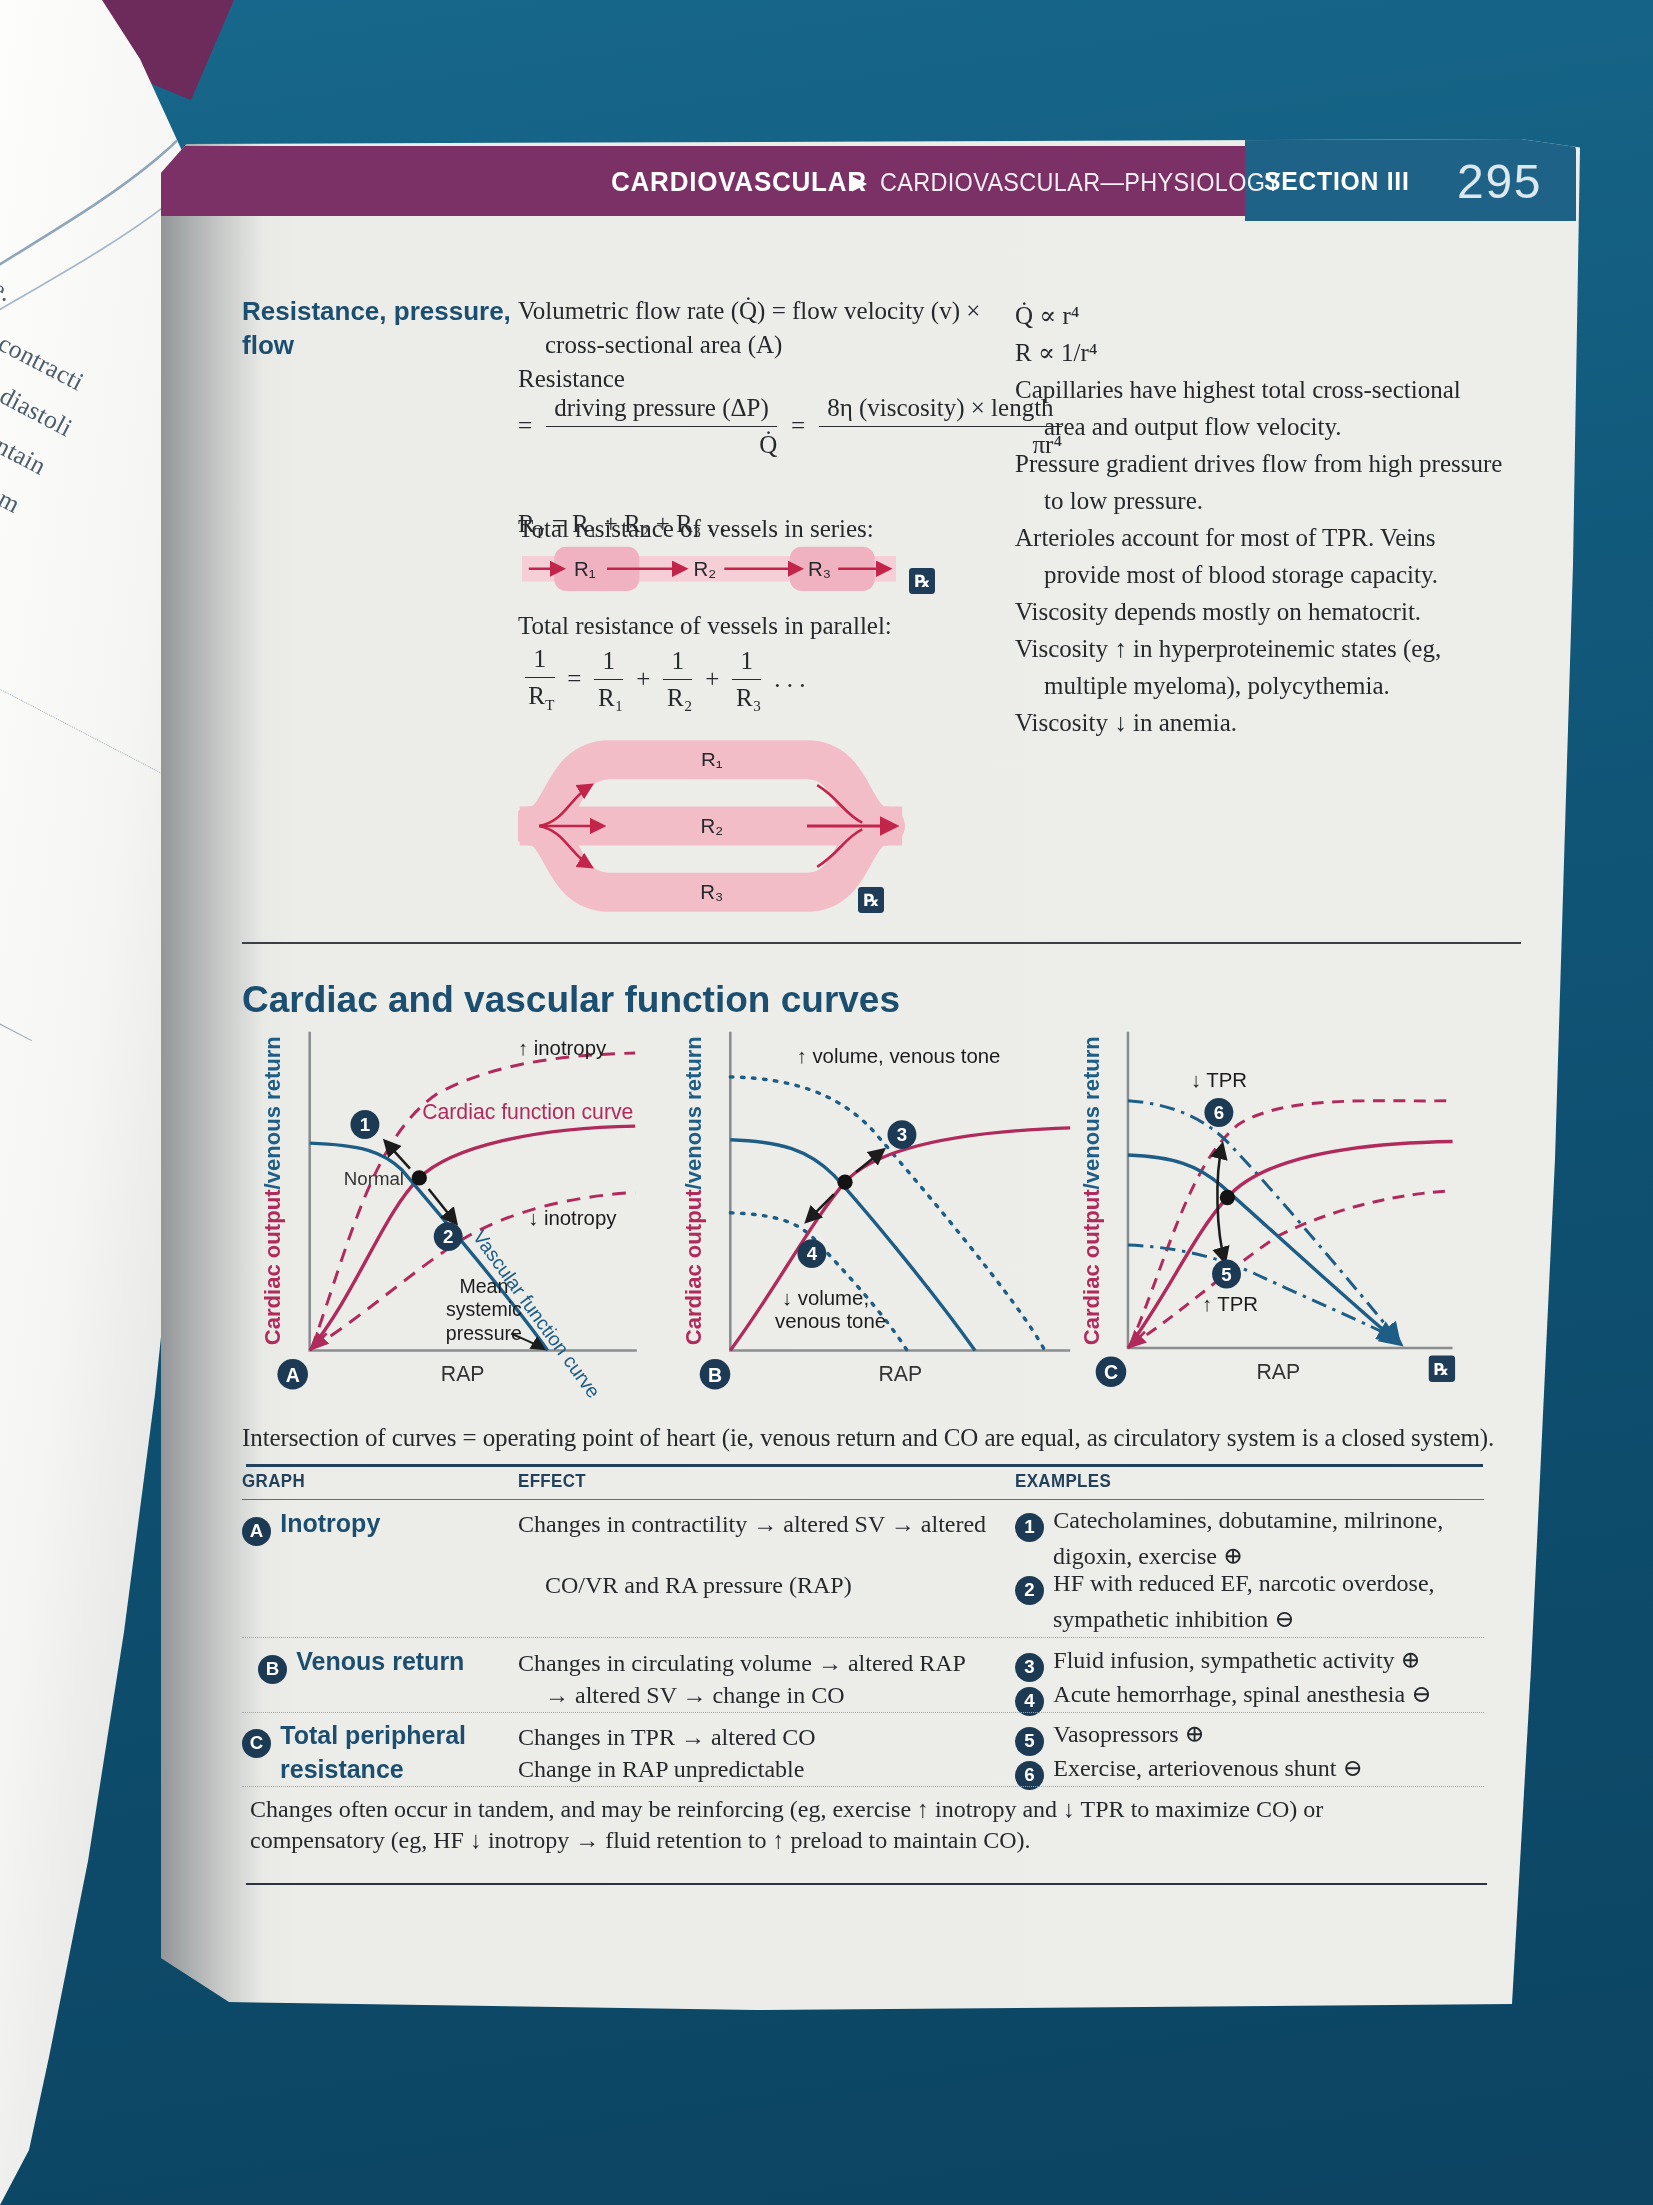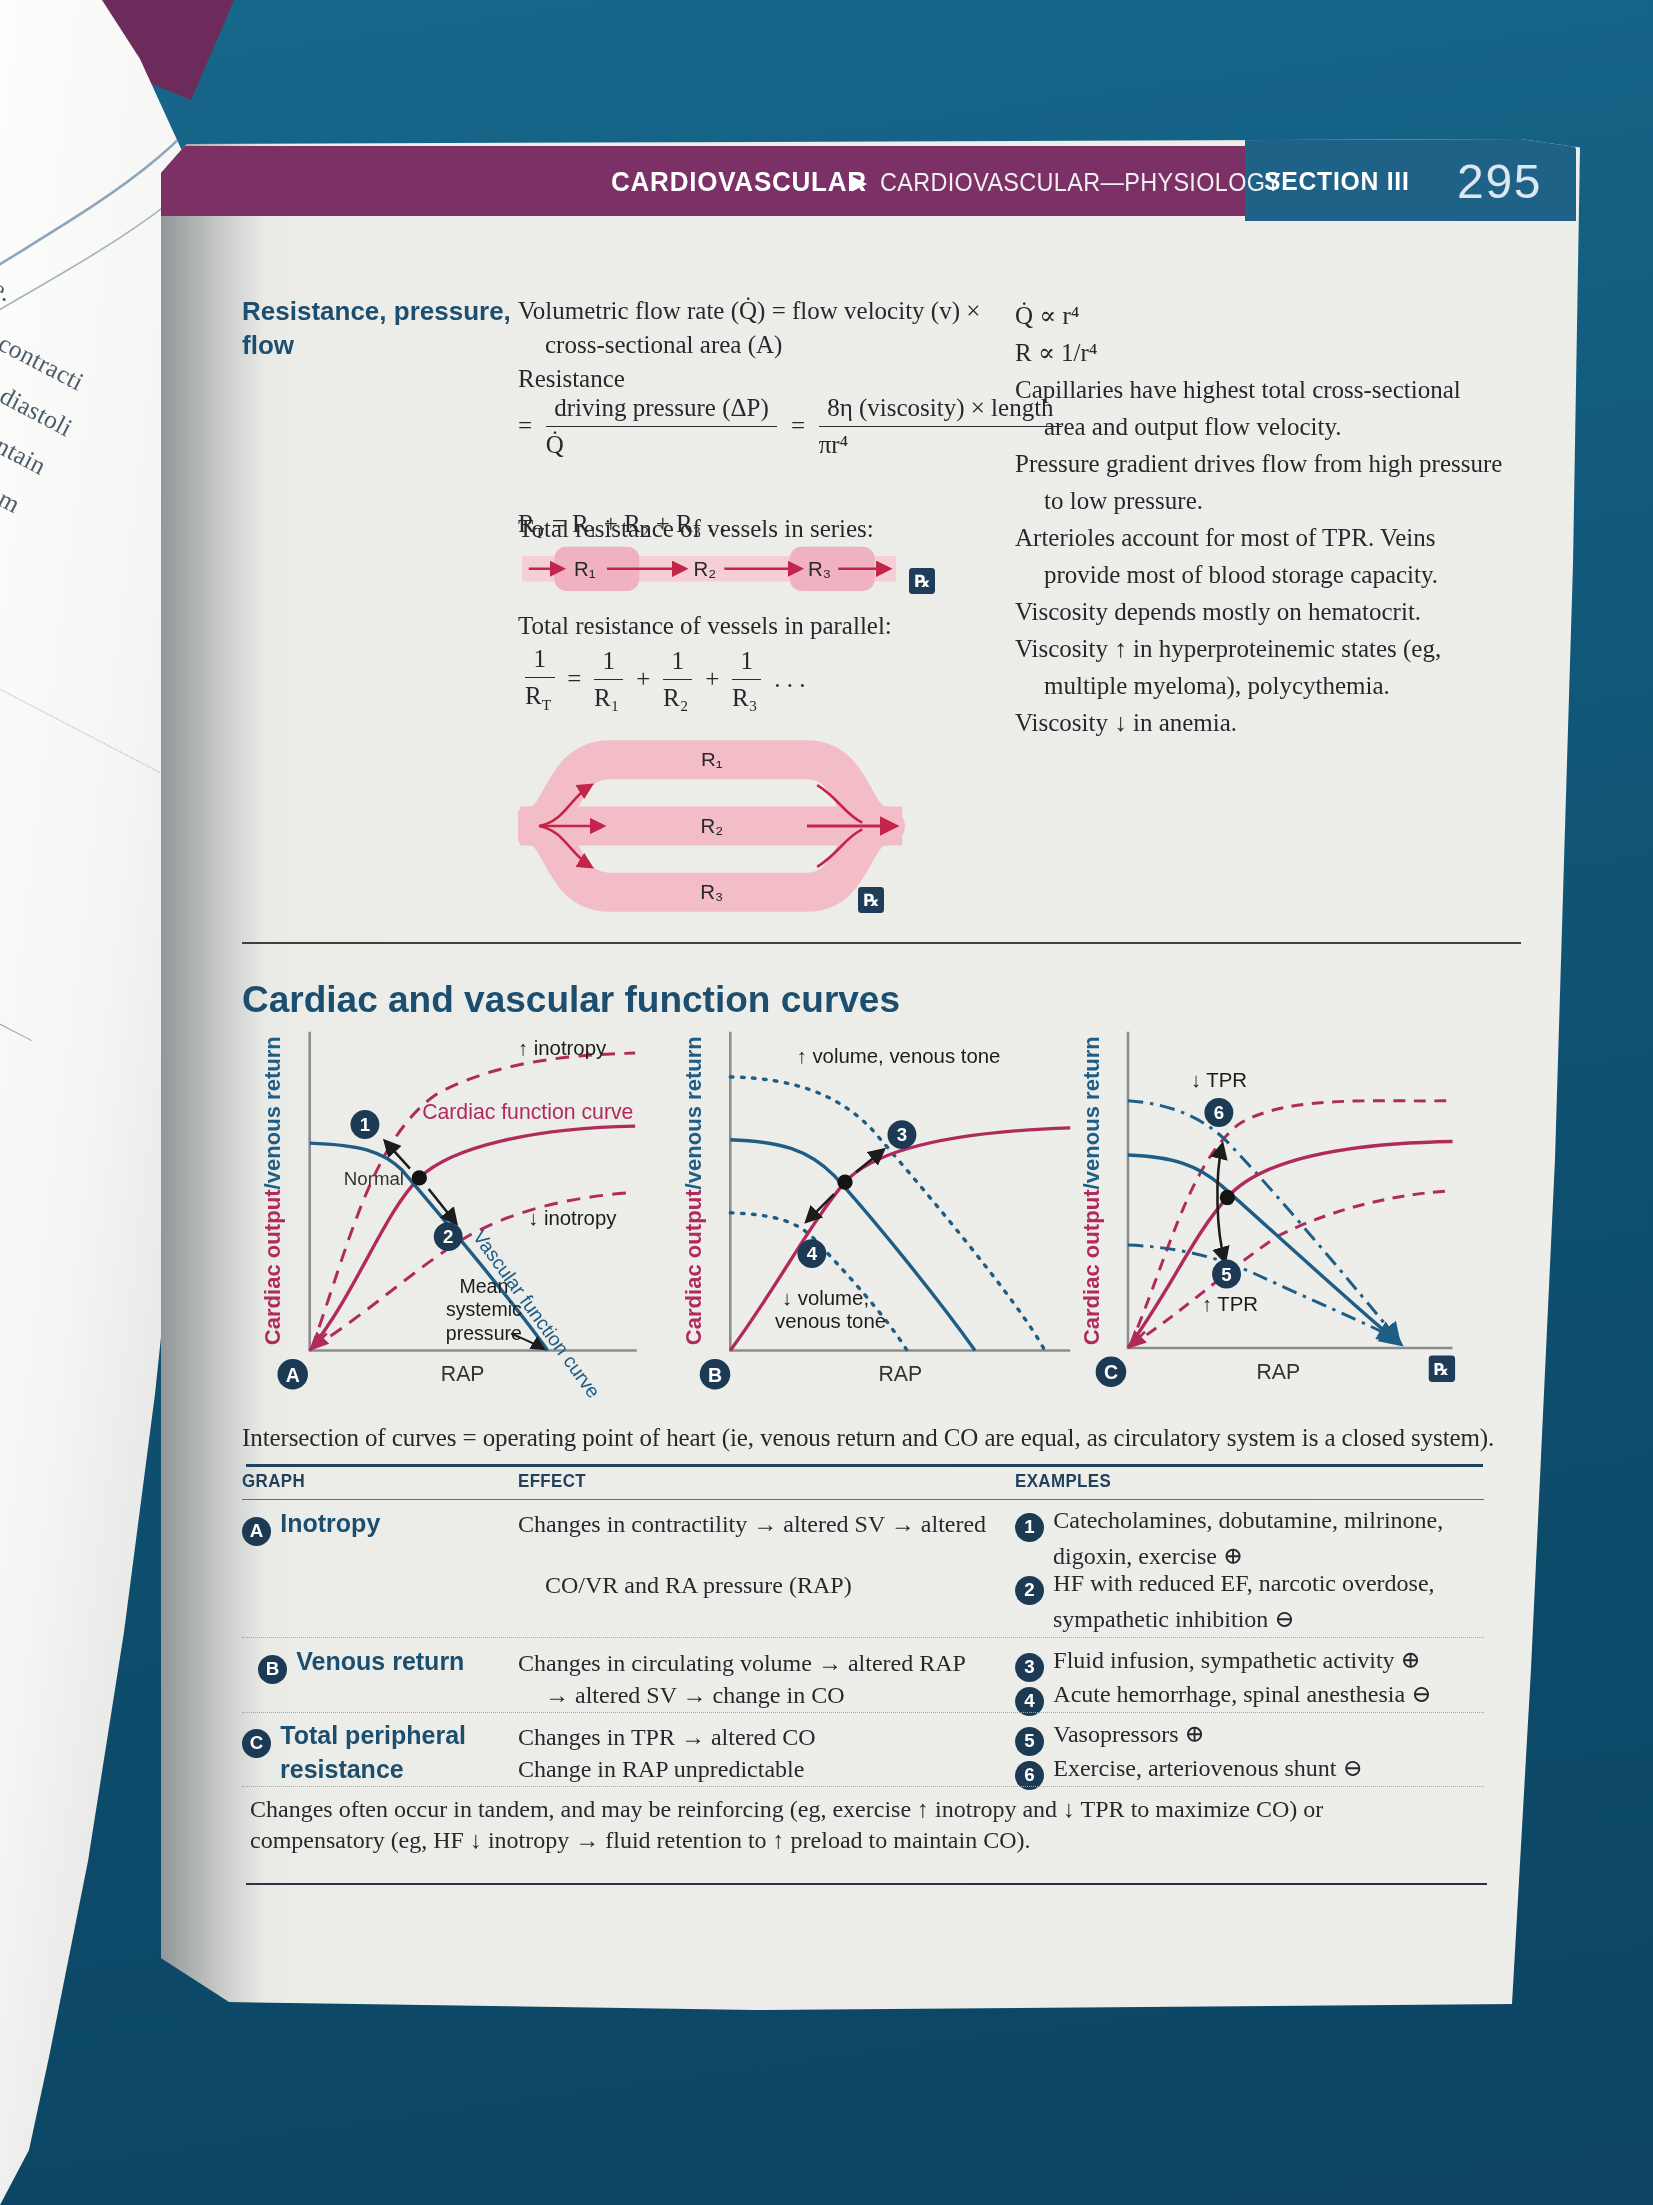--- a/index.html
+++ b/index.html
@@ -34,21 +34,21 @@
   .h-num{left:1296px;top:15.3px;font-size:48px;font-weight:300;color:#dce8ee;letter-spacing:1.7px;}
 
   
   .navy{color:#1c4e6f;}
   .lead-head{left:81px;top:155px;font-size:26px;font-weight:bold;line-height:34px;}
   .serif29{font-size:25px;color:#26292c;}
   .col1-l1a{left:357px;top:158px;}
   .col1-l1b{left:384px;top:192px;}
   .col1-res{left:357px;top:226px;}
   .fracrow{left:357px;top:255px;display:flex;align-items:center;gap:13.6px;}
-  .frac{display:inline-block;text-align:left;}
+  .frac{display:inline-block;text-align:right;}
   .frac .num{display:block;padding:0 8.5px 4.2px;border-bottom:1.7px solid #2a2d2f;}
   .frac .den{display:block;padding-top:3.4px;}
   .series-intro{left:357px;top:346px;margin-top:30px;}
   .series-eq{left:357px;top:371px;}
   .series-eq sub,.pf sub{font-size:.62em;}
   .series-eq .rest{margin-left:7.6px;}
   .par-intro{left:357px;top:473px;}
   .par-row{left:364px;top:506px;display:flex;align-items:center;gap:12.7px;}
   .col2{left:854px;top:158px;line-height:37px;}
   .col2 div{white-space:nowrap;}

